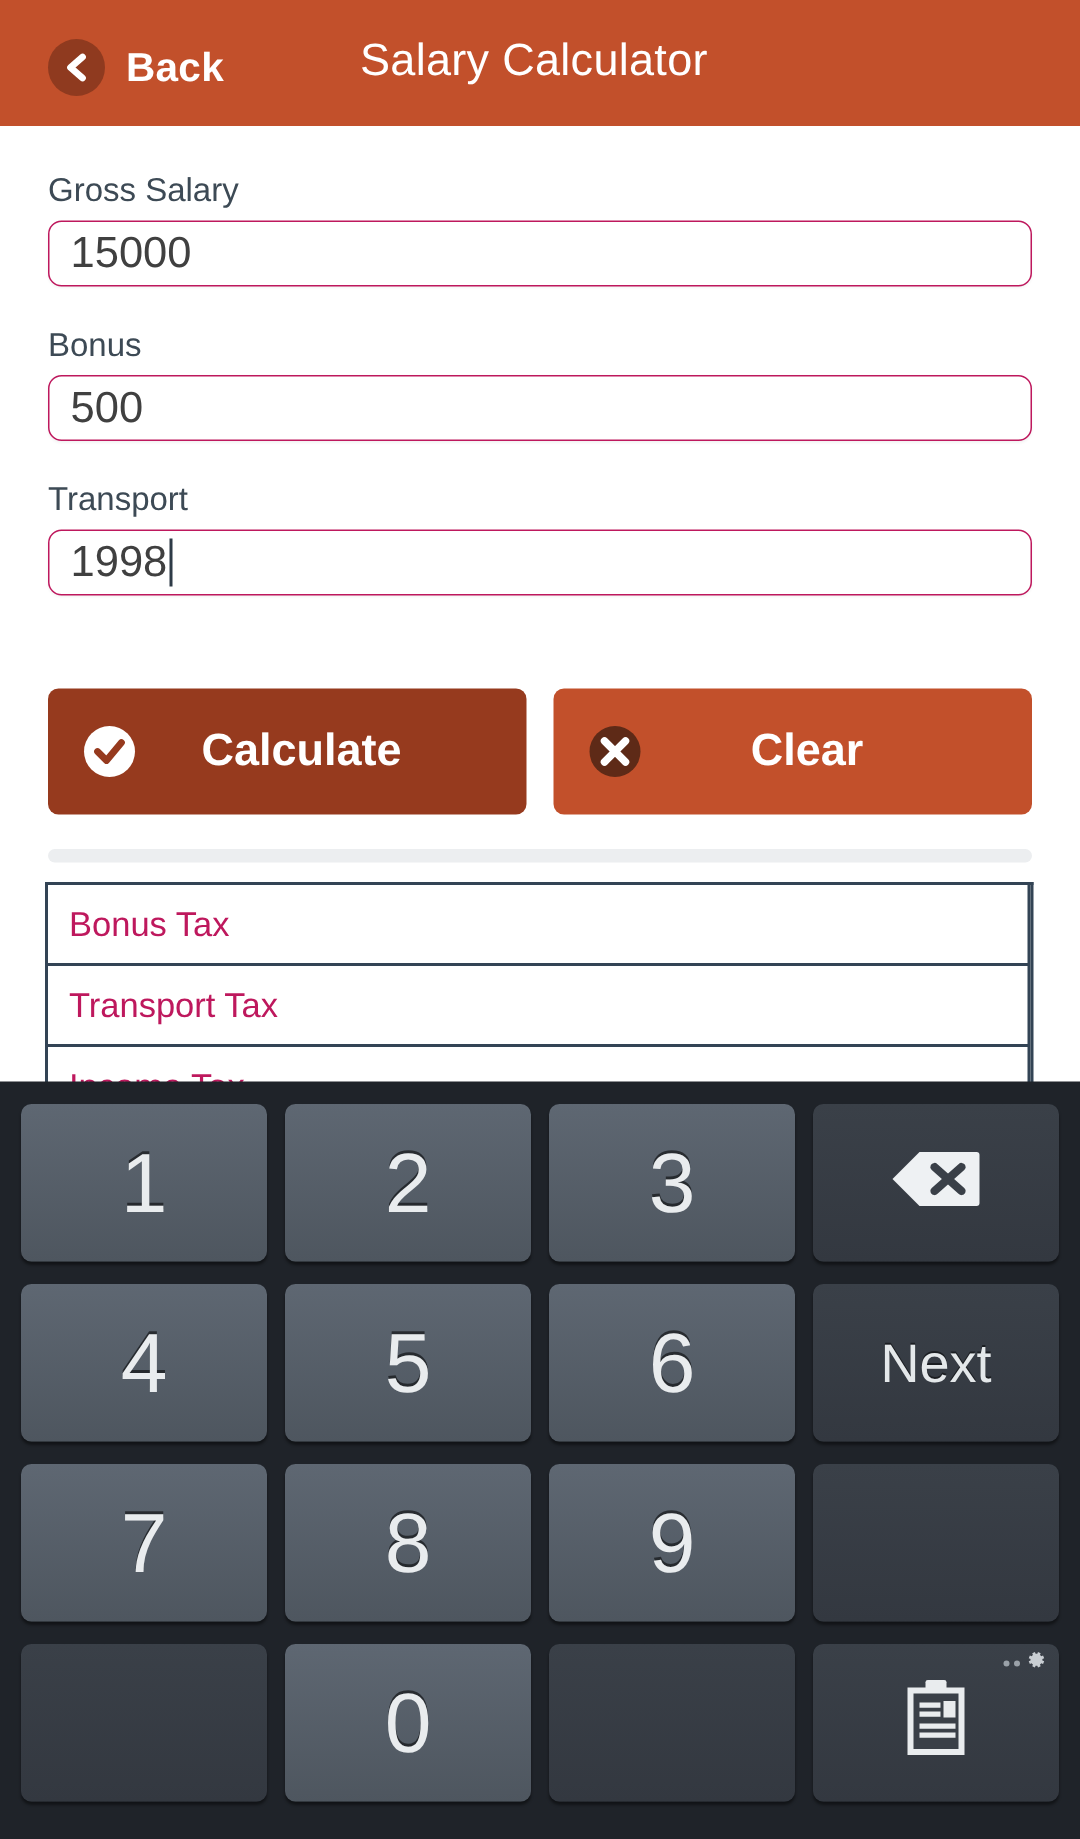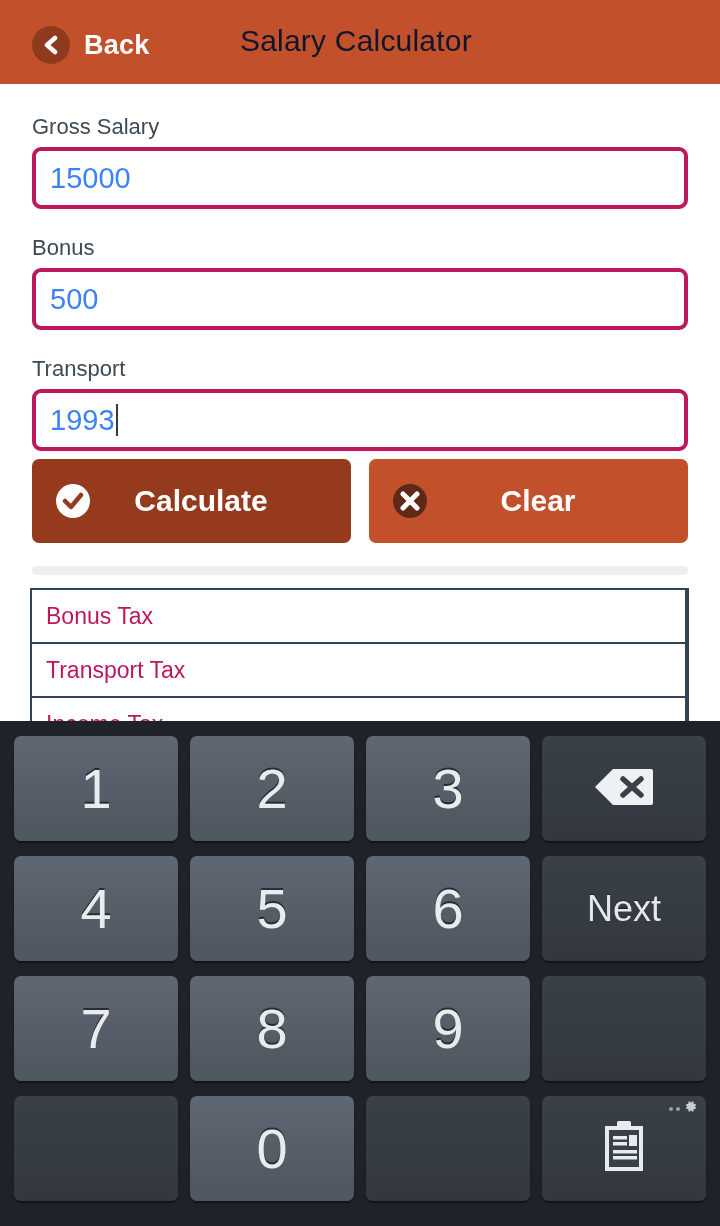--- a/index.html
+++ b/index.html
@@ -52,21 +52,21 @@
   .back-label {
     color: #ffffff;
     font-size: 27px;
     font-weight: bold;
     letter-spacing: 0.2px;
   }
   .header-title {
     position: absolute;
     left: 240px;
     top: 24px;
-    color: #0f172a;
+    color: #ffffff;
     font-size: 30px;
     font-weight: normal;
     letter-spacing: 0.2px;
   }
 
   
   .form {
     position: absolute;
     top: 88px;
     left: 0;
@@ -76,30 +76,30 @@
   .field-label {
     color: #3d4a55;
     font-size: 22px;
     margin-left: 32px;
     margin-top: 26px;
     margin-bottom: 7px;
     display: block;
   }
   .field-input {
     margin: 0 32px;
-    height: 62px;
-    border: 4px solid #be185d;
+    height: 44px;
+    border: 1px solid #be185d;
     border-radius: 9px;
     background: #ffffff;
     box-shadow: 0 1px 2px rgba(0,0,0,0.05);
     display: flex;
     align-items: center;
     padding-left: 14px;
     font-size: 29px;
-    color: #3b82f6;
+    color: #404040;
     position: relative;
   }
   .field-input .val { display: inline-block; }
   .caret {
     display: inline-block;
     width: 2px;
     height: 32px;
     background: #2e3b47;
     margin-left: 1px;
   }
@@ -273,21 +273,21 @@
       <span class="val">15000</span>
     </div>
 
     <label class="field-label">Bonus</label>
     <div class="field-input">
       <span class="val">500</span>
     </div>
 
     <label class="field-label">Transport</label>
     <div class="field-input">
-      <span class="val">1993</span>
+      <span class="val">1998</span>
         <span class="caret"></span>
     </div>
   </div>
 
   <div class="actions">
     <div class="btn btn-calculate">
       <span class="icon-wrap">
         <svg width="38" height="38" viewBox="0 0 38 38">
           <circle cx="19" cy="19" r="17" fill="#ffffff"></circle>
           <polyline points="11,19 17,25 27,13" fill="none" stroke="#963a1e" stroke-width="4.5" stroke-linecap="round" stroke-linejoin="round"></polyline>

